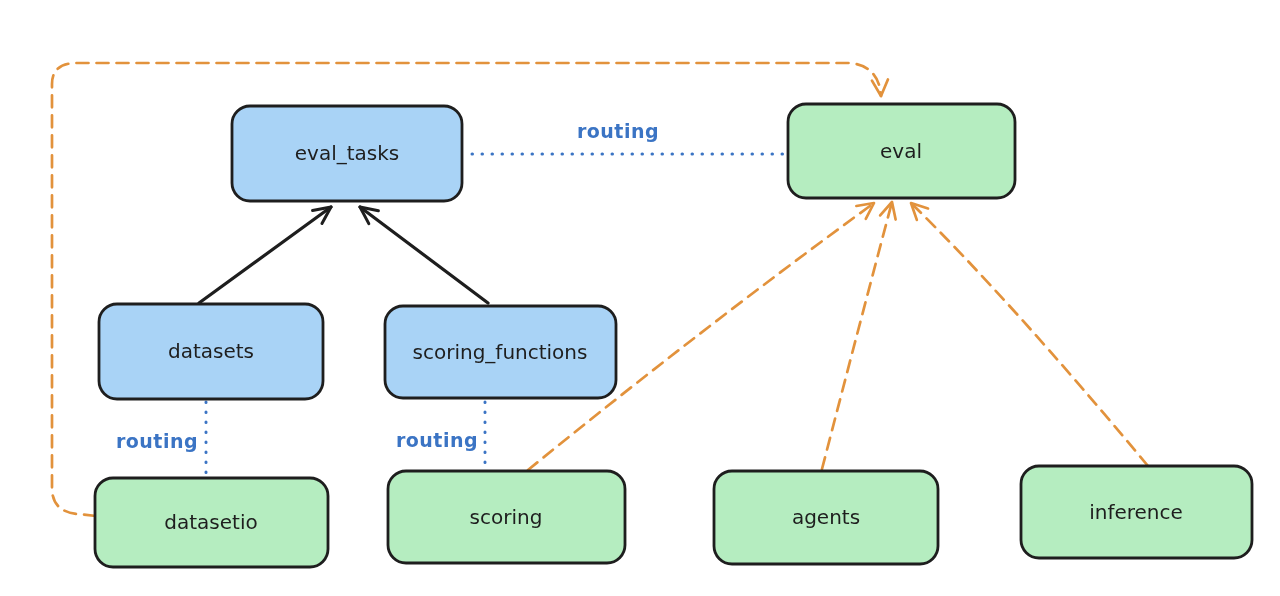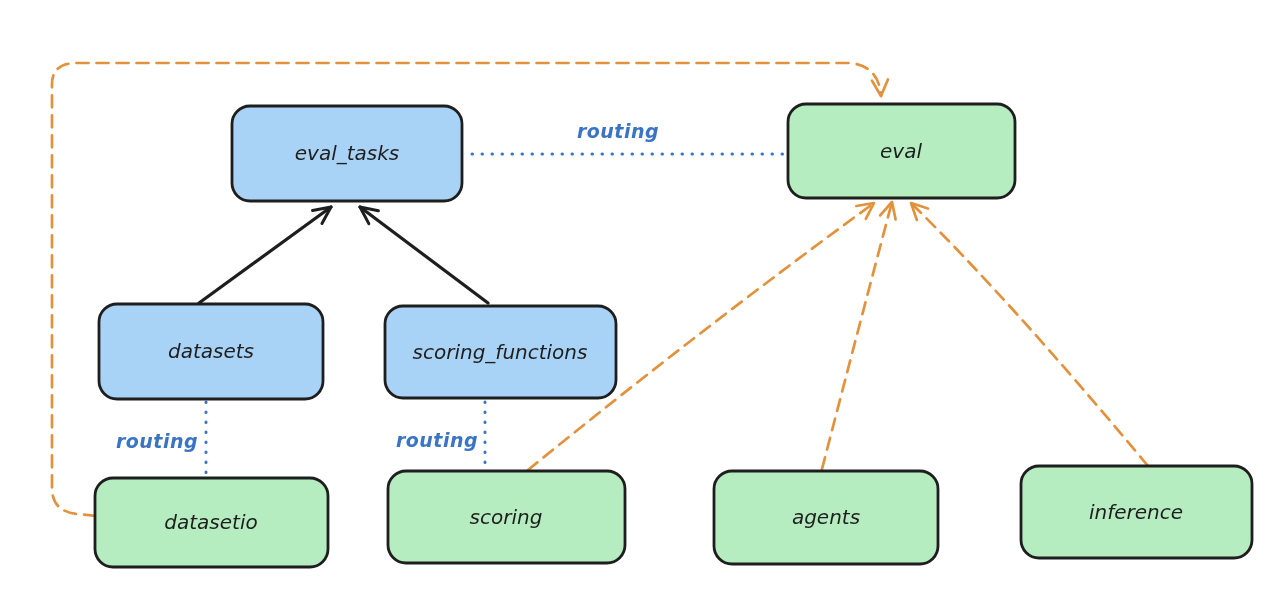--- a/index.html
+++ b/index.html
@@ -3,21 +3,20 @@
 <meta charset="utf-8">
 <style>
   html, body { margin: 0; padding: 0; background: var(--background, #ffffff); }
   .canvas {
     position: relative;
     width: 1280px;
     height: 596px;
     background: var(--background, #ffffff);
     overflow: hidden;
     font-family: "DejaVu Sans", sans-serif;
-    font-style: italic;
   }
   svg { display: block; }
 
   .box { stroke: var(--stroke, #1e1e1e); stroke-width: 2.8; }
   .box.blue  { fill: var(--blue_fill, #a6d3f7); }
   .box.green { fill: var(--green_fill, #b5edc0); }
 
   .node-label {
     font-family: "DejaVu Sans", sans-serif;
     font-size: 20px;

